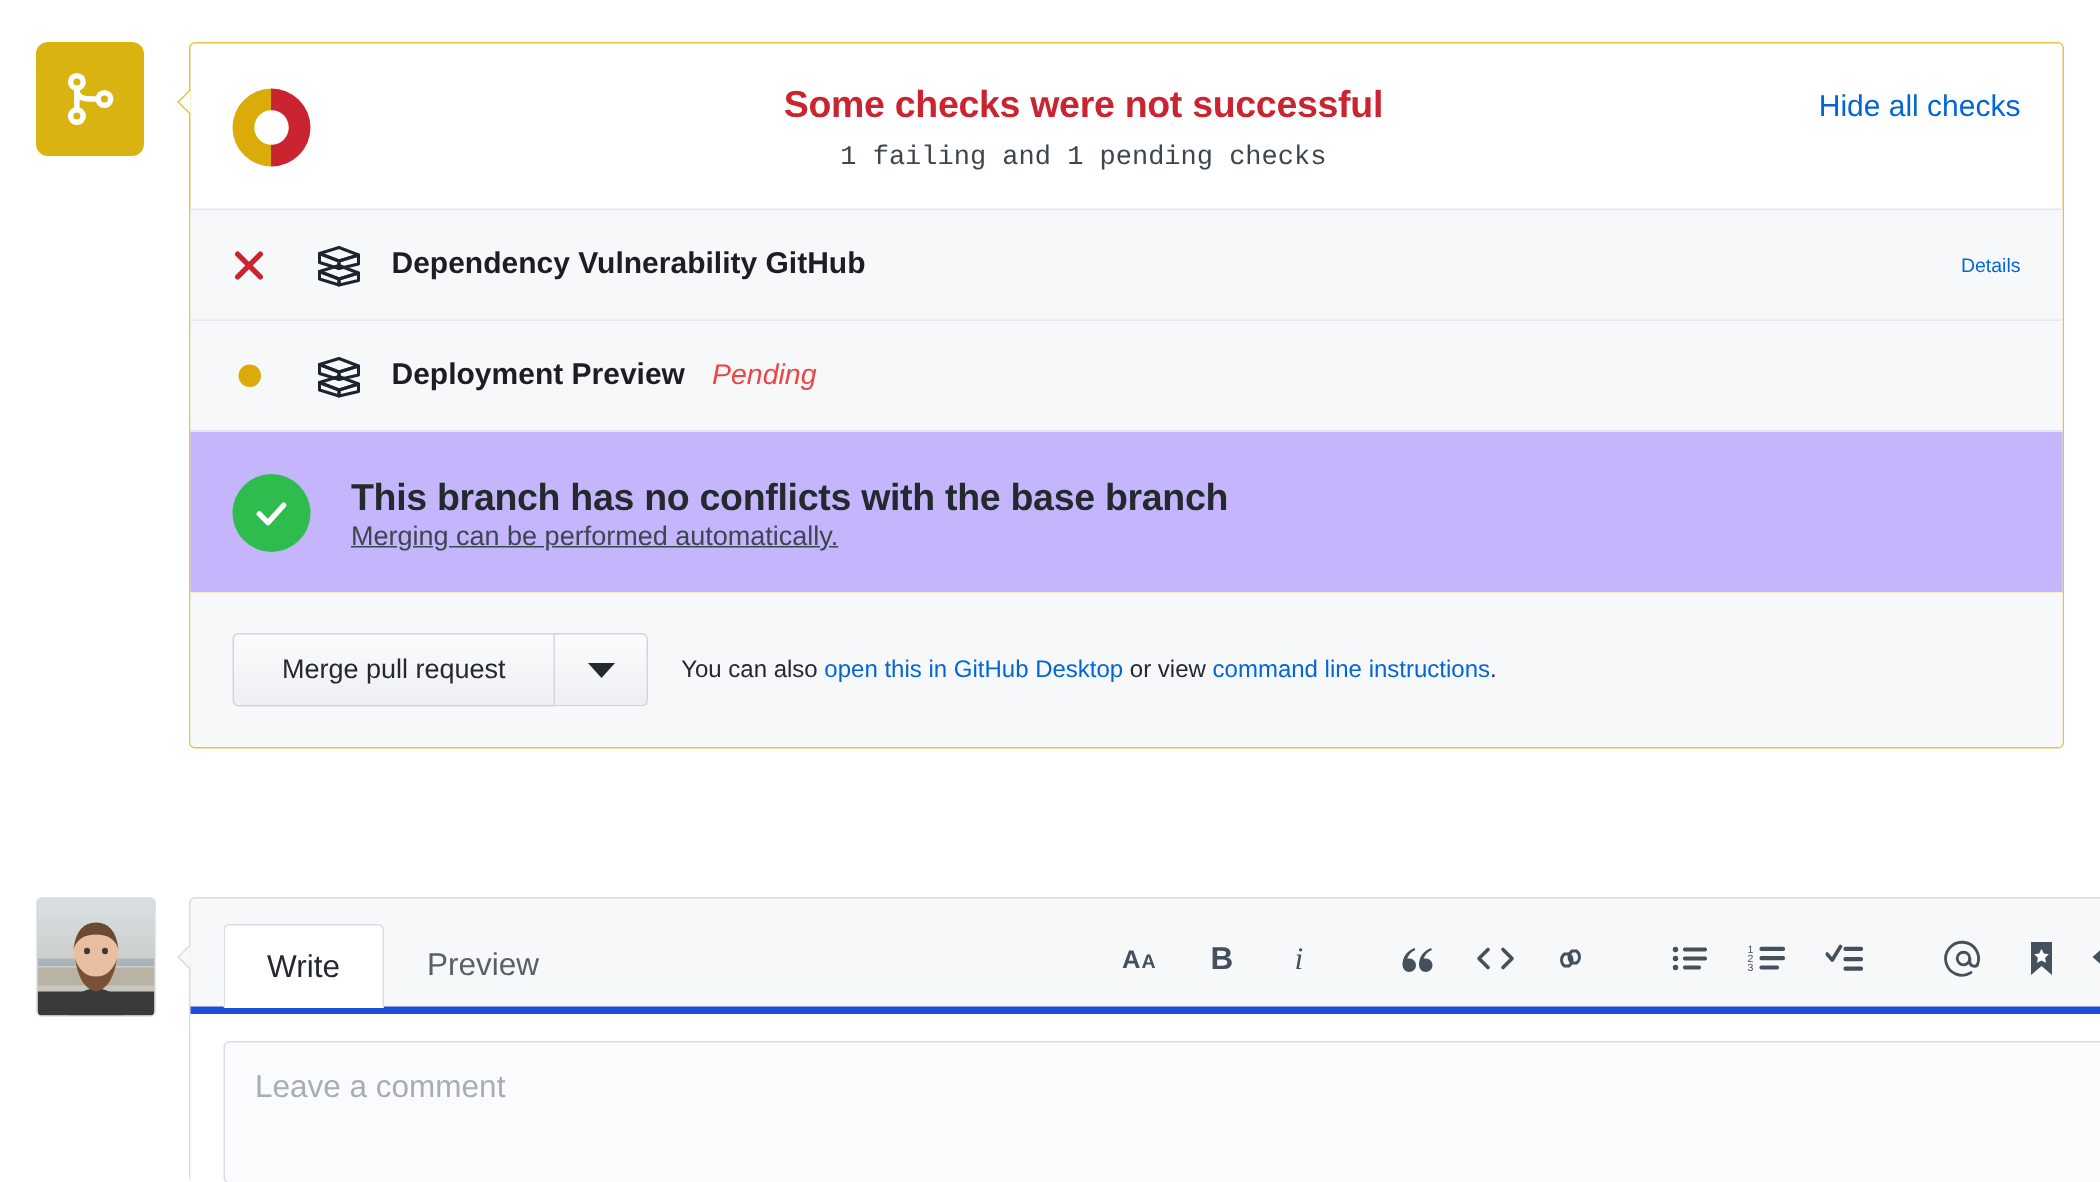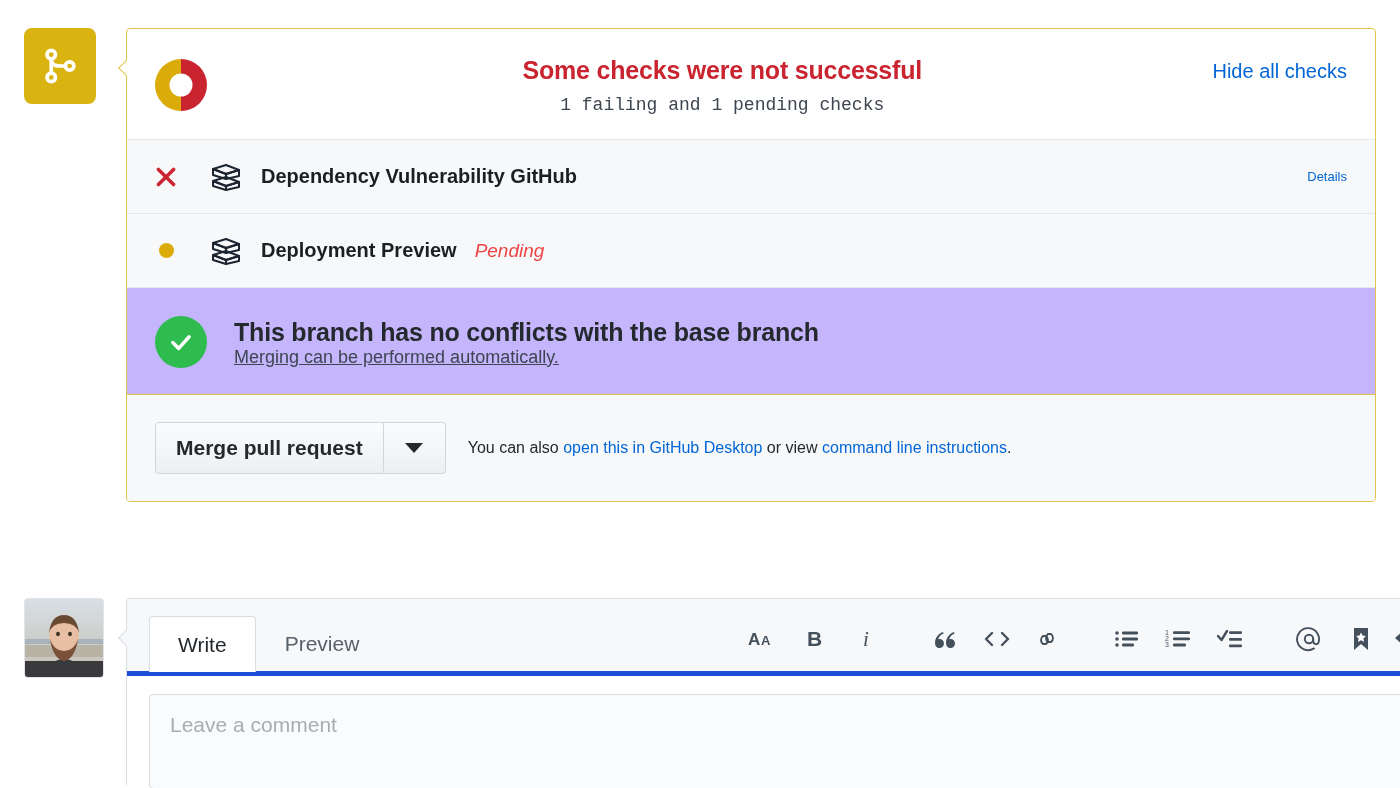--- a/index.html
+++ b/index.html
@@ -209,24 +209,24 @@
     border-top: 1px solid #e3c44b;
     background: #f7f8fa;
     padding: 27px 28px;
     border-radius: 0 0 3px 3px;
   }
   .btn-group { display: flex; flex: 0 0 auto; }
   .btn-merge {
     background: linear-gradient(180deg, #fbfcfd 0%, #edeff2 100%);
     border: 1px solid #d2d6db;
     border-radius: 4px 0 0 4px;
-    font-size: 21px;
-    font-weight: bold;
+    font-size: 18px;
+    font-weight: normal;
     color: #24292e;
-    padding: 13px 20px;
+    padding: 13px 32px;
     cursor: pointer;
     font-family: "Liberation Sans", sans-serif;
   }
   .btn-caret {
     background: linear-gradient(180deg, #fbfcfd 0%, #edeff2 100%);
     border: 1px solid #d2d6db;
     border-left: none;
     border-radius: 0 4px 4px 0;
     width: 62px;
     display: flex;

